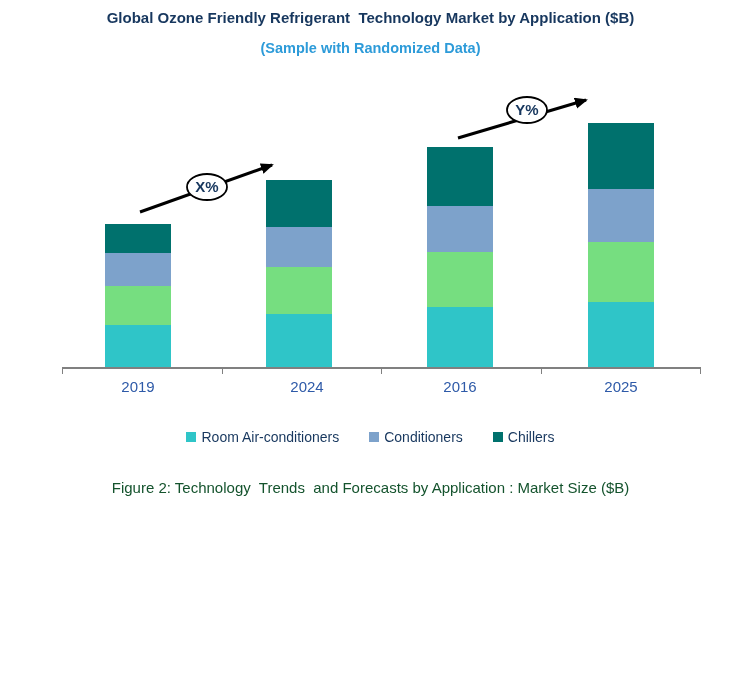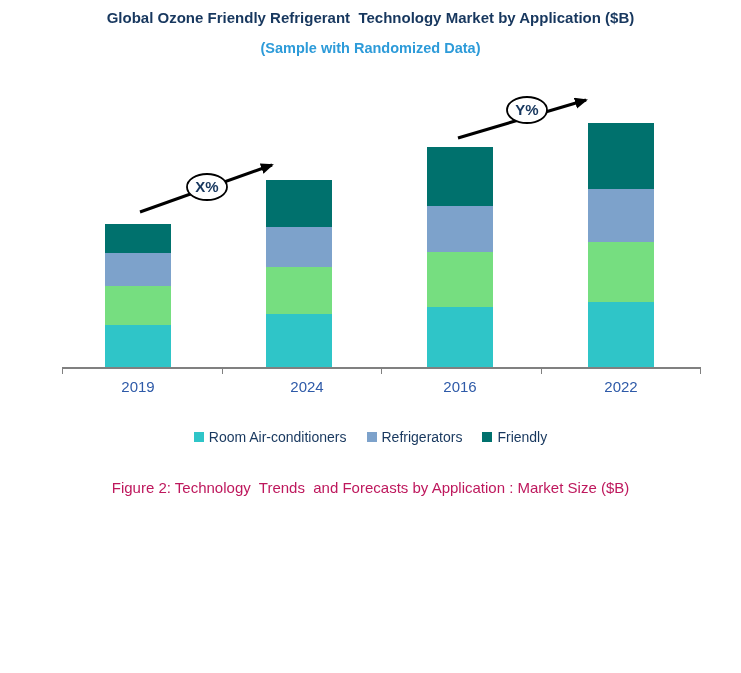--- a/index.html
+++ b/index.html
@@ -7,35 +7,35 @@
     position: relative;
     width: 741px;
     height: 673px;
     background: #ffffff;
     font-family: "Liberation Sans", sans-serif;
     overflow: hidden;
   }
   .center-text { position: absolute; left: 0; width: 100%; text-align: center; white-space: pre-wrap; }
   #title    { top: 9px;  font-size: 15px;   font-weight: bold; color: #17375E; }
   #subtitle { top: 40px; font-size: 14.5px; font-weight: bold; color: #2D9BD9; }
-  #caption  { top: 479px; font-size: 15px;  color: #be185d; }
+  #caption  { top: 479px; font-size: 15px;  color: #14532d; }
 
   #chart { position: absolute; left: 0; top: 85px; width: 741px; height: 330px; }
   #plot  { position: absolute; left: 0; top: 0; width: 741px; height: 330px; }
   .axis-line { position: absolute; background: #808080; }
   .tick      { position: absolute; background: #808080; width: 1px; height: 7px; }
   .bar-seg   { position: absolute; }
   .year-label{ position: absolute; width: 90px; text-align: center; font-size: 15px; color: #2E5AA8; }
 
   #annot { position: absolute; left: 0; top: 0; pointer-events: none; }
   .annot-text { font-family: "Liberation Sans", sans-serif; font-size: 15px; font-weight: bold; fill: #17375E; }
 
   #legend {
     position: absolute; top: 429px; left: 0; width: 100%;
-    display: flex; justify-content: center; align-items: center; gap: 20px;
+    display: flex; justify-content: center; align-items: center; gap: 30px;
   }
   .legend-item { display: flex; align-items: center; gap: 5px; font-size: 14px; color: #17375E; }
   .swatch { width: 10px; height: 10px; flex: 0 0 auto; }
 </style>
 </head>
 <body>
 
 <div id="app">
 
   <div id="title" class="center-text">Global Ozone Friendly Refrigerant  Technology Market by Application ($B)</div>
@@ -55,21 +55,21 @@
         <div class="year-label" style="left: 262px; top: 293px;">2024</div>
         <div class="bar-seg" style="left: 427px; top: 222px; width: 66px; height: 60px; background: rgb(47, 197, 200);"></div>
         <div class="bar-seg" style="left: 427px; top: 167px; width: 66px; height: 55px; background: rgb(118, 222, 128);"></div>
         <div class="bar-seg" style="left: 427px; top: 121px; width: 66px; height: 46px; background: rgb(125, 162, 203);"></div>
         <div class="bar-seg" style="left: 427px; top: 62px; width: 66px; height: 59px; background: rgb(0, 113, 109);"></div>
         <div class="year-label" style="left: 415px; top: 293px;">2016</div>
         <div class="bar-seg" style="left: 588px; top: 217px; width: 66px; height: 65px; background: rgb(47, 197, 200);"></div>
         <div class="bar-seg" style="left: 588px; top: 157px; width: 66px; height: 60px; background: rgb(118, 222, 128);"></div>
         <div class="bar-seg" style="left: 588px; top: 104px; width: 66px; height: 53px; background: rgb(125, 162, 203);"></div>
         <div class="bar-seg" style="left: 588px; top: 38px; width: 66px; height: 66px; background: rgb(0, 113, 109);"></div>
-        <div class="year-label" style="left: 576px; top: 293px;">2022</div>
+        <div class="year-label" style="left: 576px; top: 293px;">2025</div>
         <div class="axis-line" style="left: 62px; top: 282px; width: 638px; height: 2px;"></div>
         <div class="tick" style="left: 62px; top: 282px;"></div>
         <div class="tick" style="left: 221.5px; top: 282px;"></div>
         <div class="tick" style="left: 381px; top: 282px;"></div>
         <div class="tick" style="left: 540.5px; top: 282px;"></div>
         <div class="tick" style="left: 700px; top: 282px;"></div>
       </div>
     <svg id="annot" width="741" height="330" viewBox="0 0 741 330">
       <defs>
         <marker id="ah" markerUnits="userSpaceOnUse" markerWidth="15" markerHeight="12" refX="11" refY="5.5" orient="auto">
@@ -85,23 +85,23 @@
     </svg>
   </div>
 
   <div id="legend">
       <span class="legend-item">
         <span class="swatch" style="background: rgb(47, 197, 200);"></span>
         <span>Room Air-conditioners</span>
       </span>
       <span class="legend-item">
         <span class="swatch" style="background: rgb(125, 162, 203);"></span>
-        <span>Refrigerators</span>
+        <span>Conditioners</span>
       </span>
       <span class="legend-item">
         <span class="swatch" style="background: rgb(0, 113, 109);"></span>
-        <span>Friendly</span>
+        <span>Chillers</span>
       </span>
     </div>
 
   <div id="caption" class="center-text">Figure 2: Technology  Trends  and Forecasts by Application : Market Size ($B)</div>
 
 </div>
 
 </body></html>

